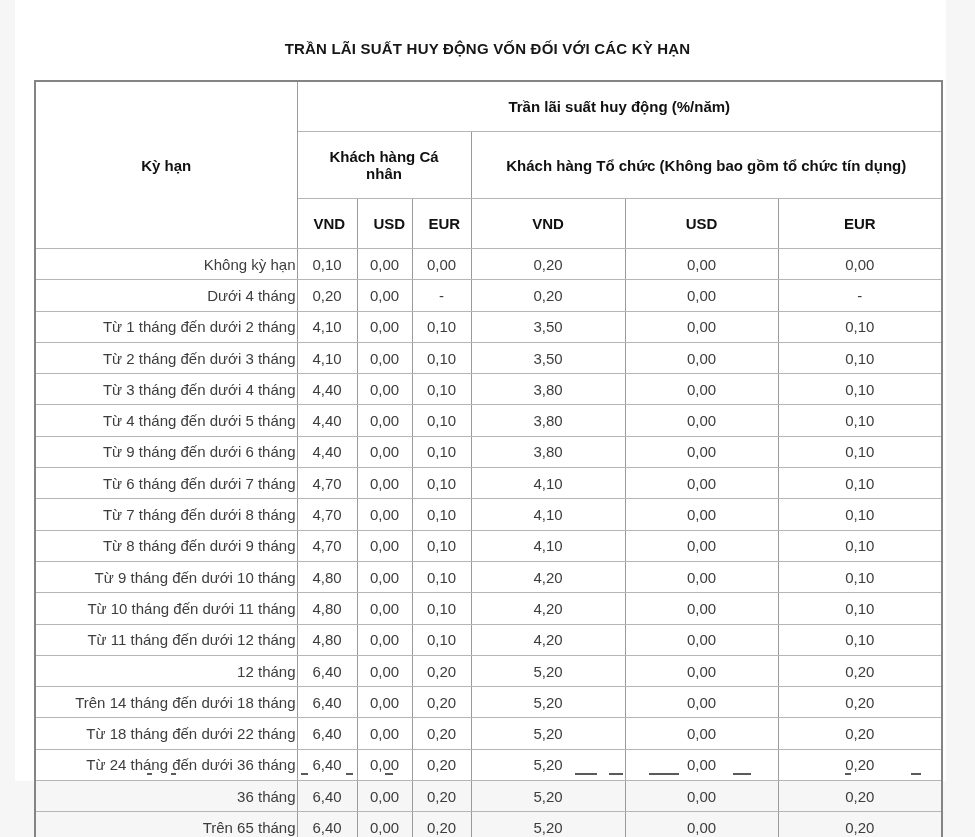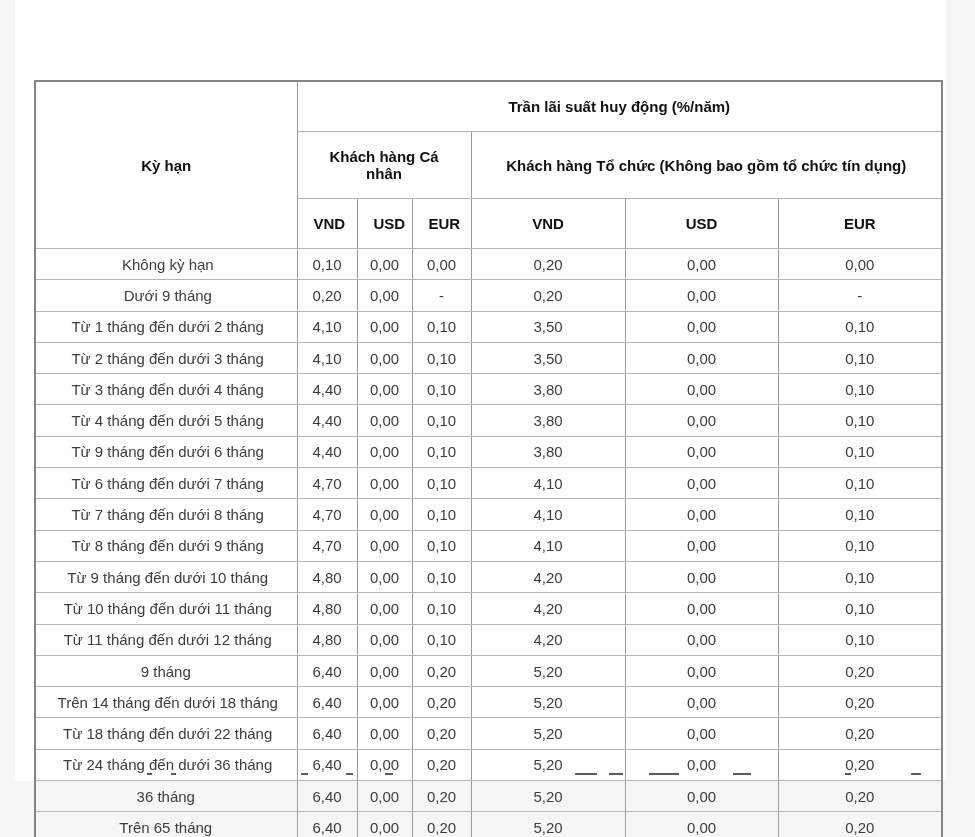--- a/index.html
+++ b/index.html
@@ -56,21 +56,21 @@
     color: #111111;
     text-align: center;
     padding: 16px;
   }
   tr.hr1 { height: 31px; }
   tr.hr2 { height: 32px; margin-left: 7px; }
   tr.hr3 { height: 32px; }
   tbody tr { height: 31.3px; }
   td.term {
     color: #3d3d3d;
-    text-align: center;
+    text-align: right;
     padding-left: 0;
     white-space: pre;
   }
   td.num {
     color: #3d3d3d;
     text-align: center;
     padding: 0;
   }
   .remnant {
     position: absolute;
@@ -85,20 +85,21 @@
     top: 0;
     height: 2px;
     background: #5a5a5a;
     display: block;
   }
 </style>
 </head>
 <body>
 
 <div class="panel">
+  <div class="title">TRẦN LÃI SUẤT HUY ĐỘNG VỐN ĐỐI VỚI CÁC KỲ HẠN</div>
 
   <table class="rates">
     <colgroup>
       <col style="width:262px">
       <col style="width:60px">
       <col style="width:55px">
       <col style="width:59px">
       <col style="width:154px">
       <col style="width:153px">
       <col style="width:164px">
@@ -125,21 +126,21 @@
         <tr>
           <td class="term"> Không kỳ hạn</td>
           <td class="num">0,10</td>
           <td class="num">0,00</td>
           <td class="num">0,00</td>
           <td class="num">0,20</td>
           <td class="num">0,00</td>
           <td class="num">0,00</td>
         </tr>
         <tr>
-          <td class="term"> Dưới 9 tháng</td>
+          <td class="term"> Dưới 4 tháng</td>
           <td class="num">0,20</td>
           <td class="num">0,00</td>
           <td class="num">-</td>
           <td class="num">0,20</td>
           <td class="num">0,00</td>
           <td class="num">-</td>
         </tr>
         <tr>
           <td class="term"> Từ 1 tháng đến dưới 2 tháng</td>
           <td class="num">4,10</td>
@@ -233,21 +234,21 @@
         <tr>
           <td class="term"> Từ 11 tháng đến dưới 12 tháng</td>
           <td class="num">4,80</td>
           <td class="num">0,00</td>
           <td class="num">0,10</td>
           <td class="num">4,20</td>
           <td class="num">0,00</td>
           <td class="num">0,10</td>
         </tr>
         <tr>
-          <td class="term">9 tháng</td>
+          <td class="term">12 tháng</td>
           <td class="num">6,40</td>
           <td class="num">0,00</td>
           <td class="num">0,20</td>
           <td class="num">5,20</td>
           <td class="num">0,00</td>
           <td class="num">0,20</td>
         </tr>
         <tr>
           <td class="term"> Trên 14 tháng đến dưới 18 tháng</td>
           <td class="num">6,40</td>

